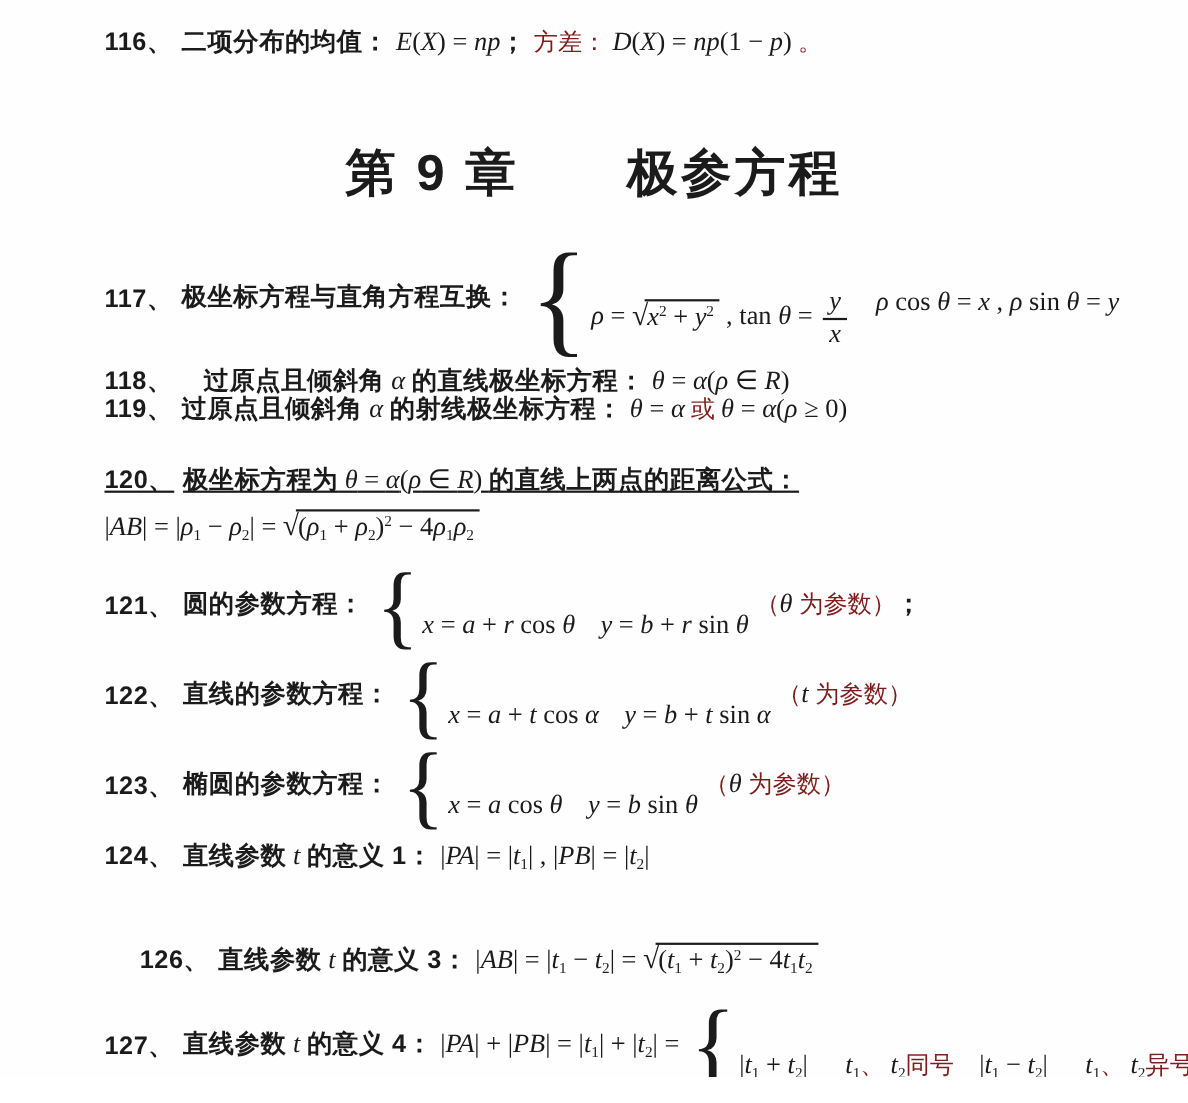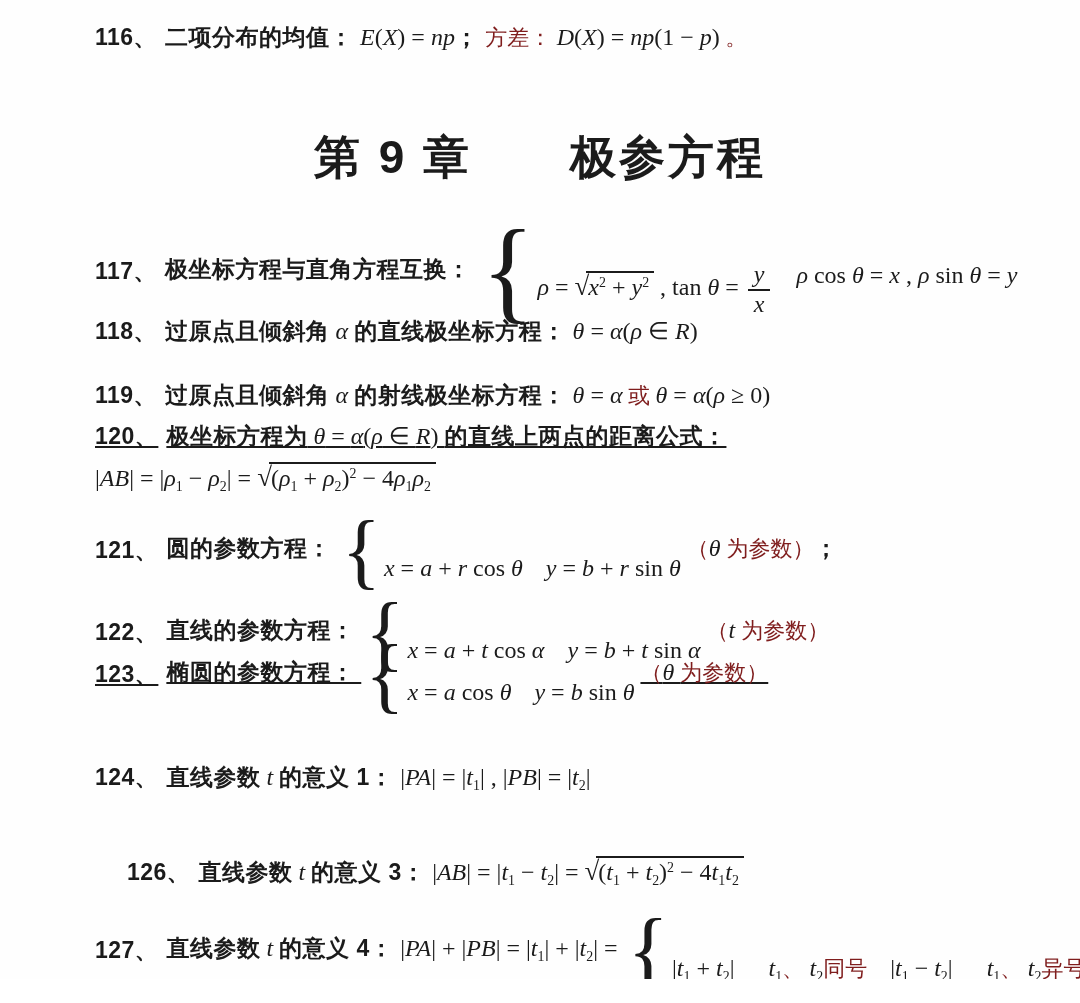--- a/index.html
+++ b/index.html
@@ -63,27 +63,27 @@
   .caserow { display: block; white-space: nowrap; line-height: 1.15; }
   .sp { display: inline-block; }
   
   #r116 { top: 22px; }
   #rtitle {
     top: 127px; left: 0; width: 1080px; justify-content: center;
     font-family: "Liberation Sans", sans-serif; font-weight: 700;
     font-size: 46px; letter-spacing: 3px;
   }
   #r117 { top: 222px; }
-  #r118 { top: 316px; }
-  #r119 { top: 380px; align-items: center; }
+  #r118 { top: 331px; gap: 20px; }
+  #r119 { top: 356px; align-items: center; }
   #r120 { top: 421px; text-decoration: underline; }
   #rAB  { top: 462px; }
   #r121 { top: 514px; }
   #r122 { top: 596px; }
-  #r123 { top: 638px; text-decoration: underline; }
+  #r123 { top: 678px; }
   #r124 { top: 762px; }
   #r125 { top: 815px; }
   #r126 { top: 856px; margin-left: 32px; }
   #r127 { top: 912px; }
 </style>
 </head>
 <body>
 
 <div class="page">
 

